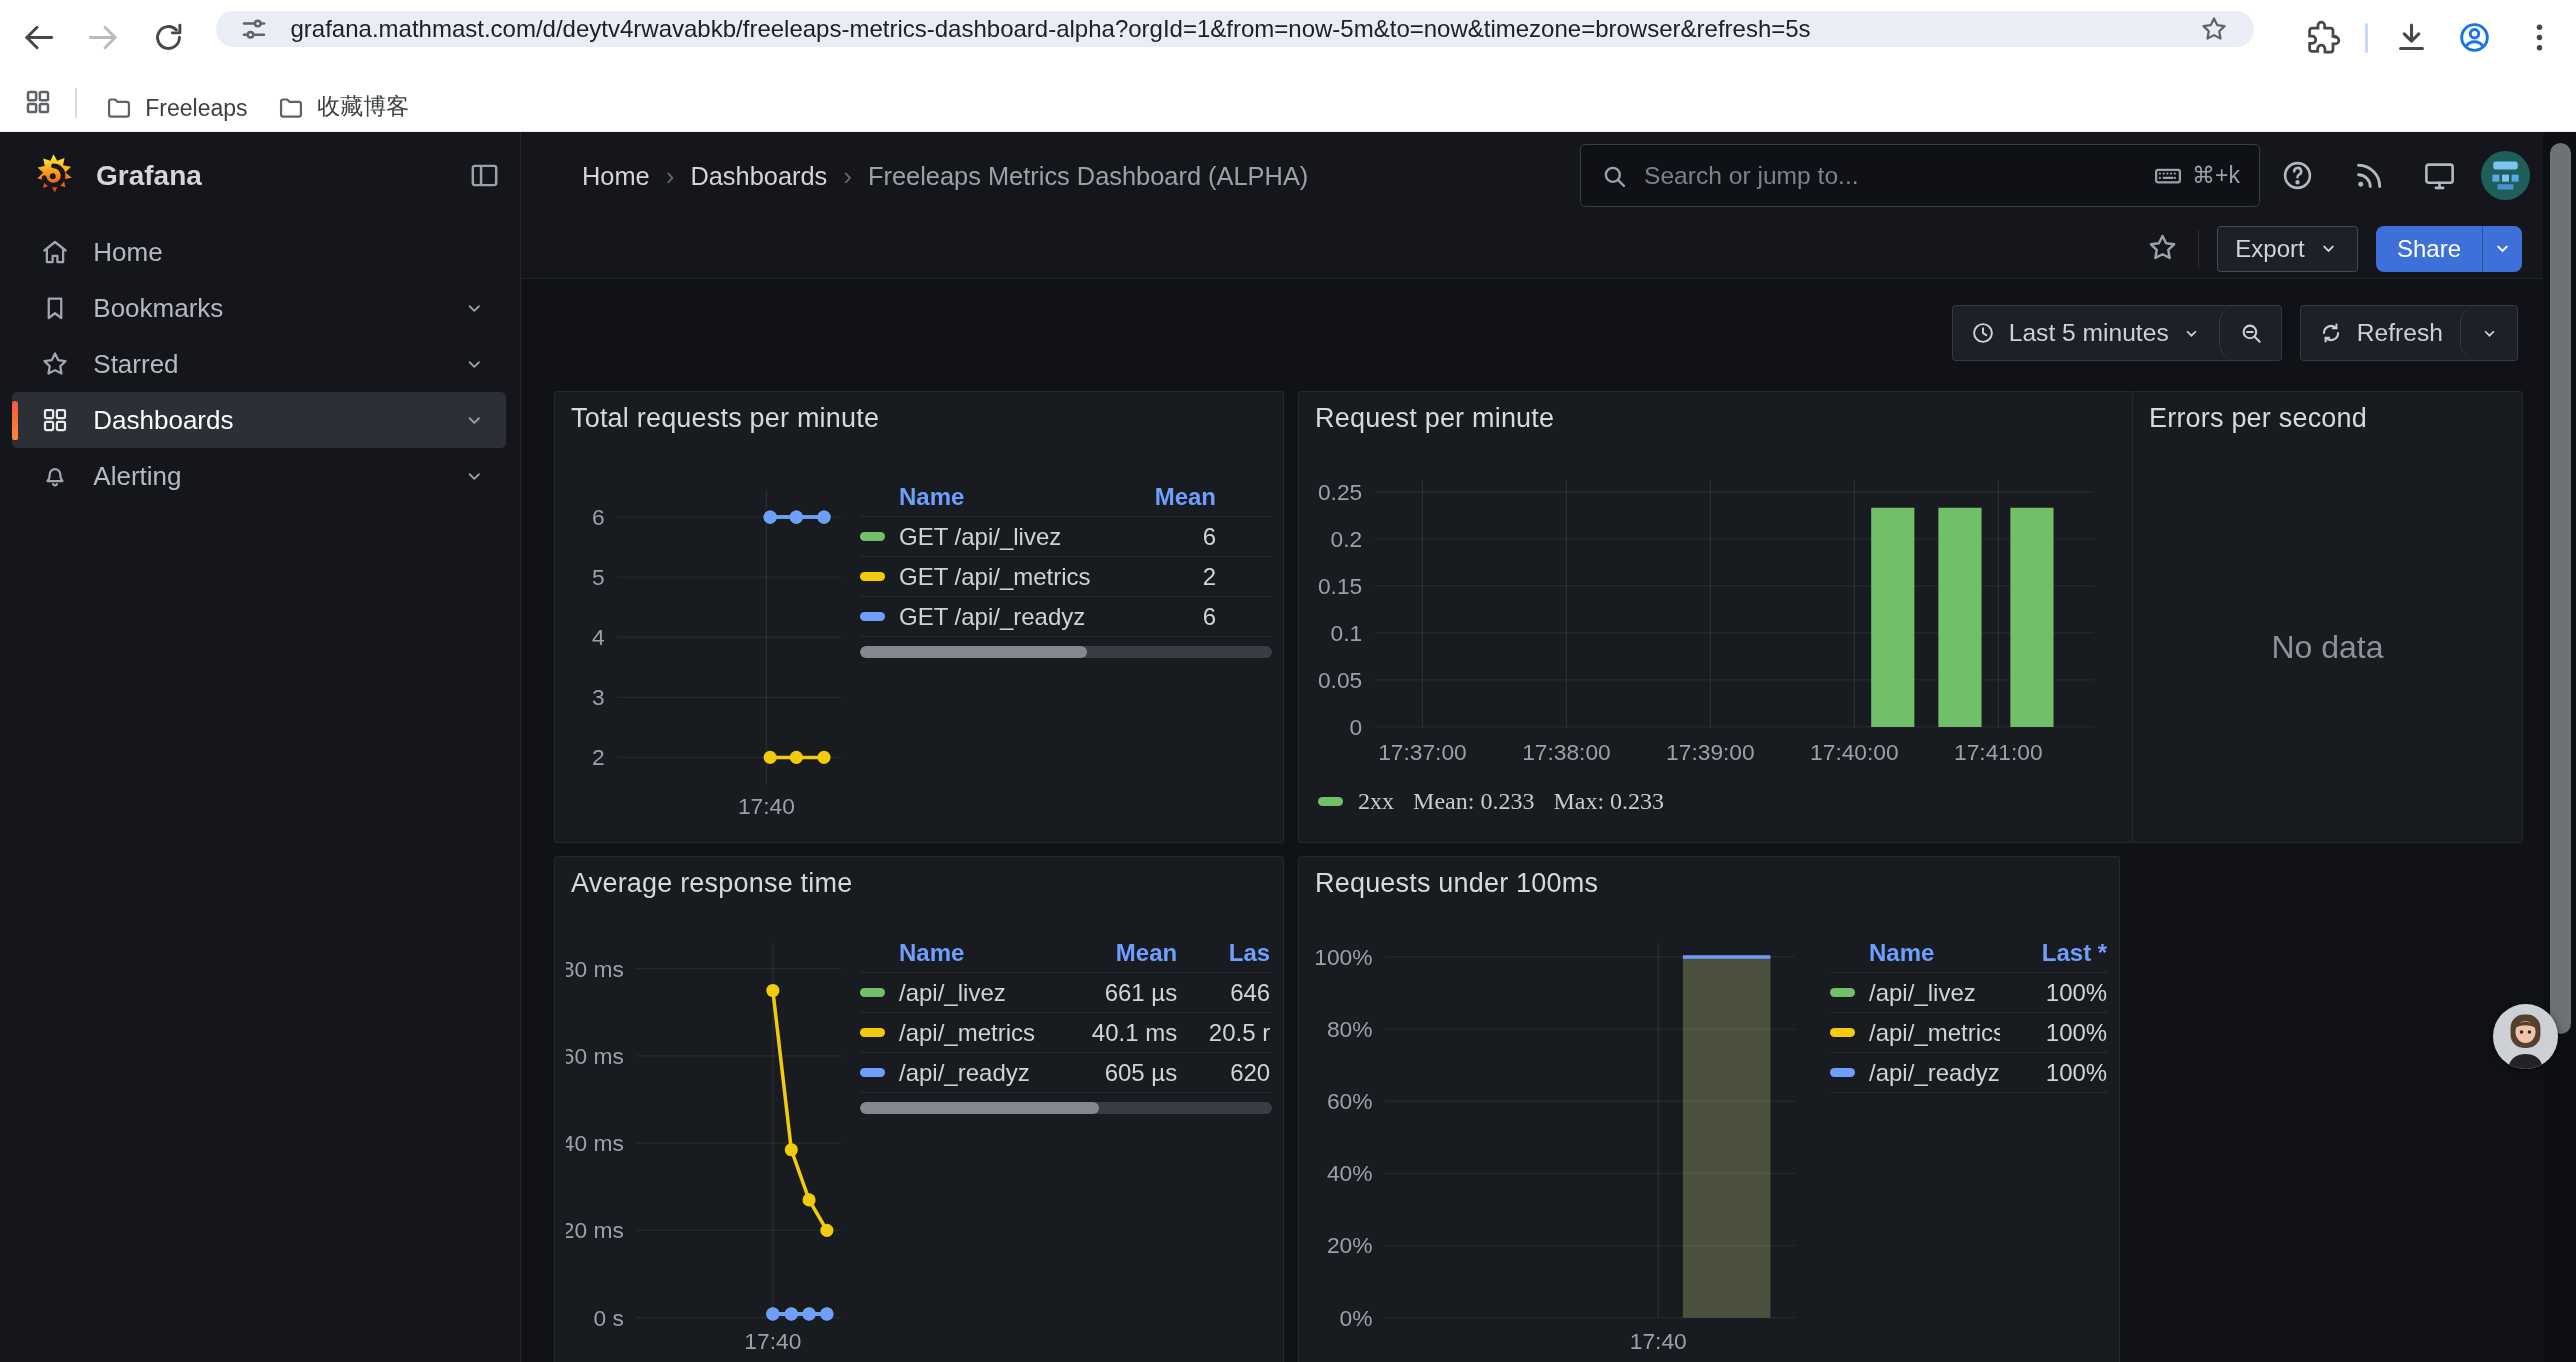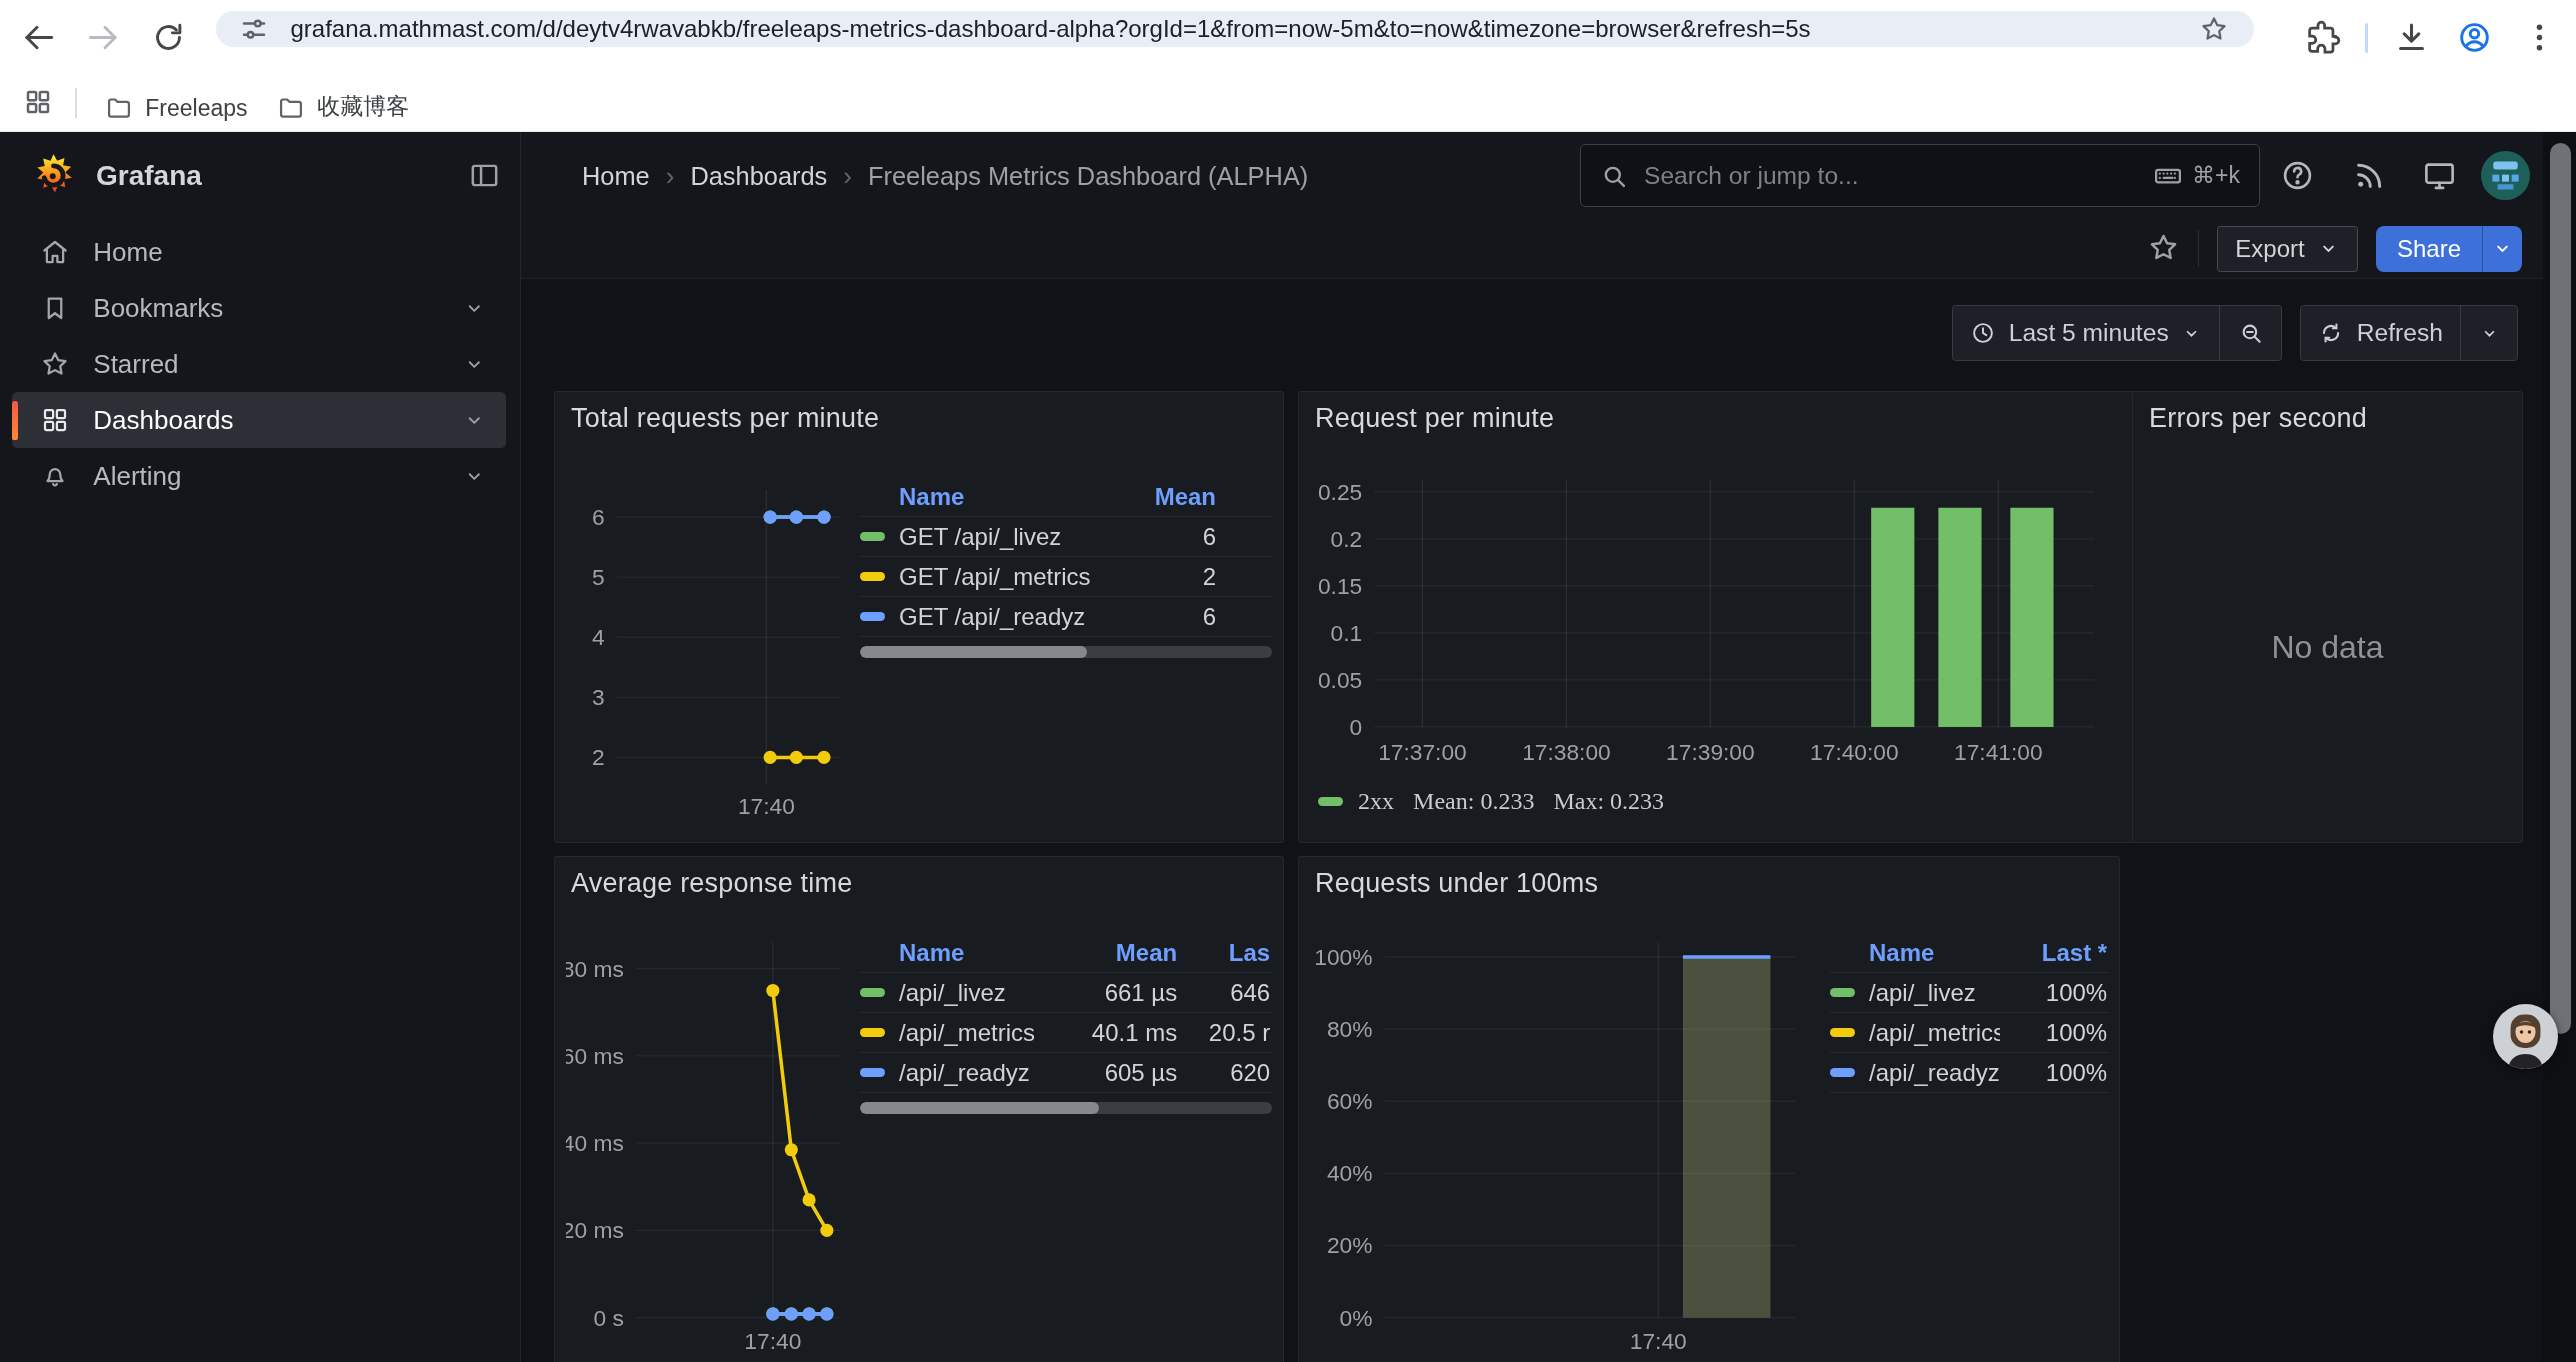--- a/index.html
+++ b/index.html
@@ -46,21 +46,21 @@
   .gf-search svg{width:28px;height:28px;color:#9da0a8;flex:0 0 auto;}
   .gf-search input{flex:1;background:transparent;border:none;outline:none;font-family:"Liberation Sans",sans-serif;
                    font-size:24.6px;color:#c6c8ce;min-width:0;}
   .gf-search input::placeholder{color:#7d818a;}
   .kbd-hint{display:flex;align-items:center;gap:8.8px;color:#9da0a8;font-size:23px;flex:0 0 auto;}
   .hdr-ic{position:absolute;top:26px;width:35px;height:35px;color:#b4b7bd;}
   .hdr-ic svg{width:35px;height:35px;}
   .gf-avatar{position:absolute;left:2481px;top:19px;width:49px;height:49px;border-radius:50%;background:#1e5f5a;overflow:hidden;}
 
   .gf-subheader{position:absolute;top:219px;left:521px;right:33px;height:60px;background:#14161b;border-bottom:0.9px solid #1e2126;
-                display:flex;align-items:center;justify-content:flex-end;gap:17.5px;padding-right:21px;text-align:center;}
+                display:flex;align-items:center;justify-content:flex-end;gap:17.5px;padding-right:21px;}
   .star-btn{width:35px;height:35px;color:#9da1a8;}
   .star-btn svg{width:33px;height:33px;}
   .v-div{width:0.9px;height:37px;background:#2c2f36;}
   .btn-sec{height:46px;display:flex;align-items:center;gap:12.3px;padding:0 17.5px;background:#1d2026;border:0.9px solid #454a53;
            border-radius:3.5px;color:#d2d4d9;font-size:24px;}
   .btn-sec svg,.share-caret svg,.tb-caret svg{width:23px;height:23px;}
   .share-split{height:46px;display:flex;border-radius:8px;overflow:hidden;}
   .share-main{background:#3d71d9;color:#fff;display:flex;align-items:center;padding:0 21px;font-size:24px;font-weight:500;}
   .share-caret{background:#3d71d9;border-left:0.9px solid rgba(0,0,0,0.28);display:flex;align-items:center;justify-content:center;width:40px;color:#fff;}
 
@@ -75,21 +75,21 @@
   .sb-item .sb-chev svg{width:24.6px;height:24.6px;}
   .sb-item.active{background:#2c2f36;color:#ffffff;}
   .sb-item.active .sb-ic{color:#e8e9ec;}
   .sb-item.active::before{content:'';position:absolute;left:0;top:8.8px;bottom:8.8px;width:5.3px;border-radius:2.6px;
                           background:linear-gradient(180deg,#f55745,#ff8833);}
 
   .canvas{position:absolute;top:279px;left:521px;right:33px;bottom:0;background:#111217;}
   .timebar{position:absolute;top:26px;right:24.6px;display:flex;gap:17.5px;}
   .tb-group{display:flex;align-items:center;height:56px;background:#1d2026;border:0.9px solid #363a42;border-radius:3.5px;
             color:#cdd0d6;font-size:24.6px;}
-  .tb-seg{display:flex;align-items:center;gap:12.3px;padding:0 17.5px;height:100%;}
+  .tb-seg{display:flex;align-items:center;gap:12.3px;padding:0 17.5px;height:100%;border-radius:17px;}
   .tb-seg + .tb-seg{border-left:0.9px solid #363a42;}
   .tb-group svg{width:26px;height:26px;}
 
   
   .panel{position:absolute;background:#181b1f;border:0.9px solid #25282e;border-radius:2.6px;}
   .panel-title{position:absolute;left:16px;top:10.5px;font-size:27px;font-weight:500;color:#d8d9da;letter-spacing:0.2px;}
   .chart{position:absolute;}
   .no-data{position:absolute;left:0;right:0;top:237px;text-align:center;font-size:32px;color:#8e9197;}
 
   .legend{position:absolute;font-size:24px;color:#d2d3d8;}

